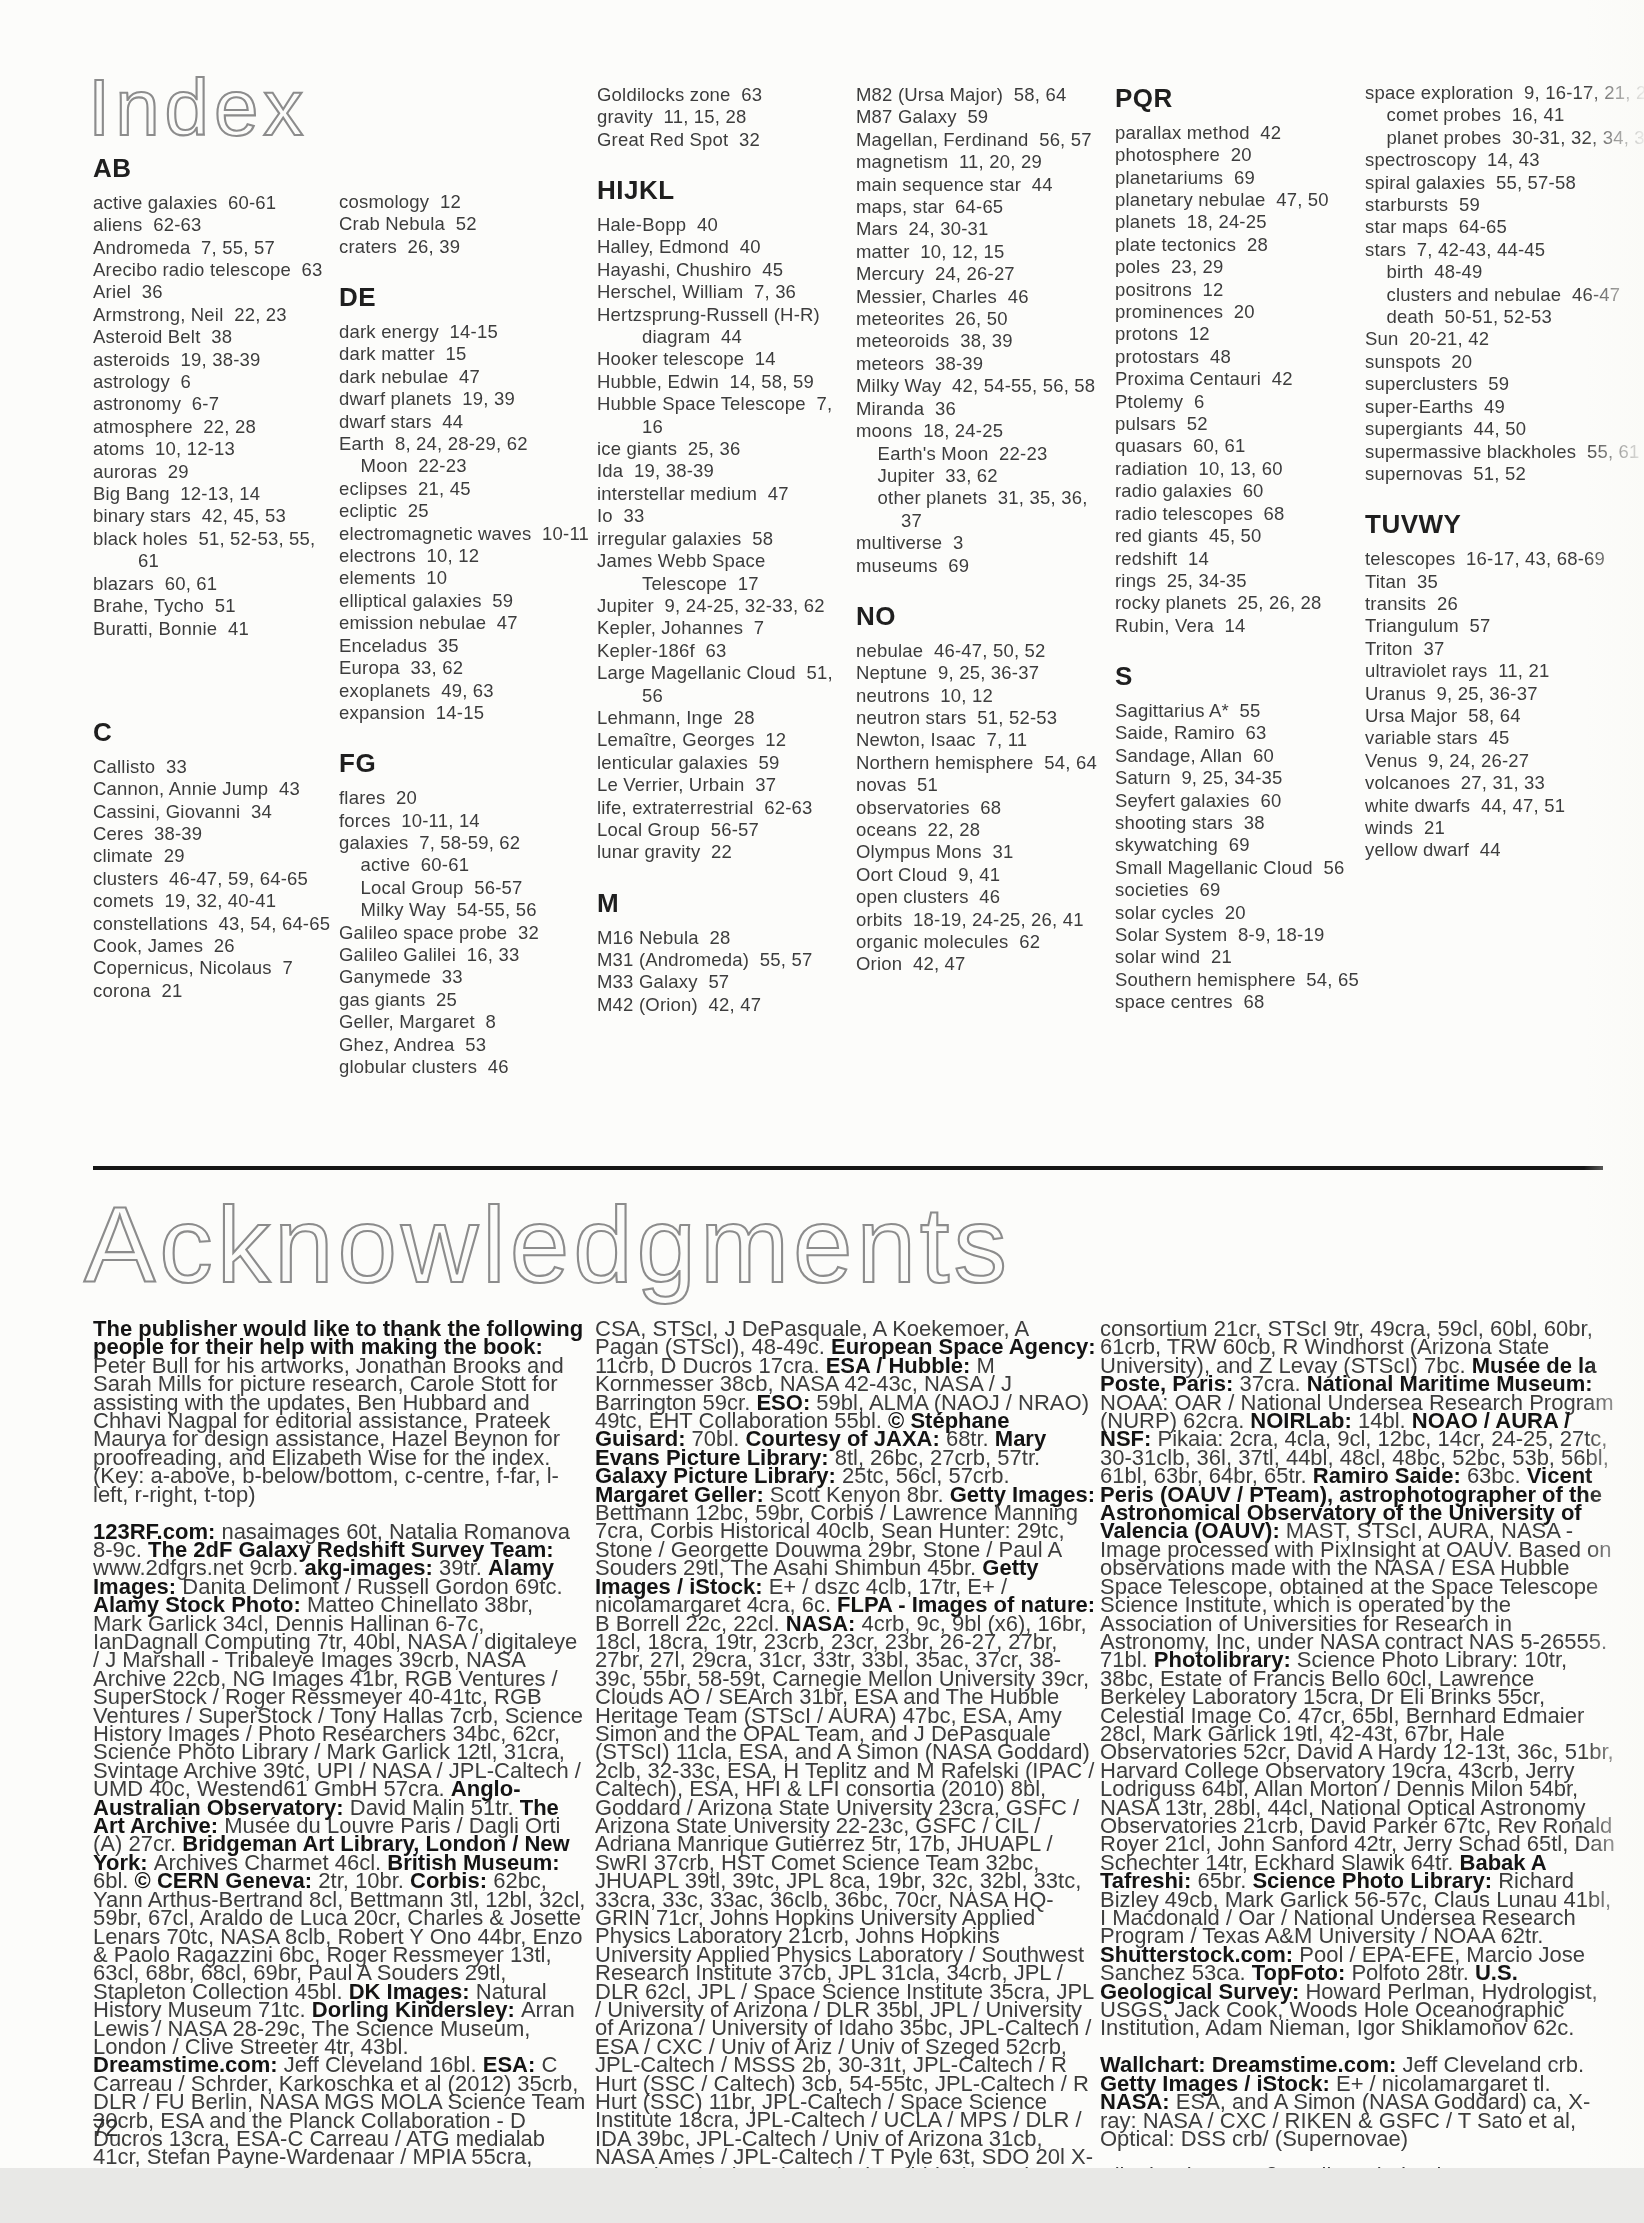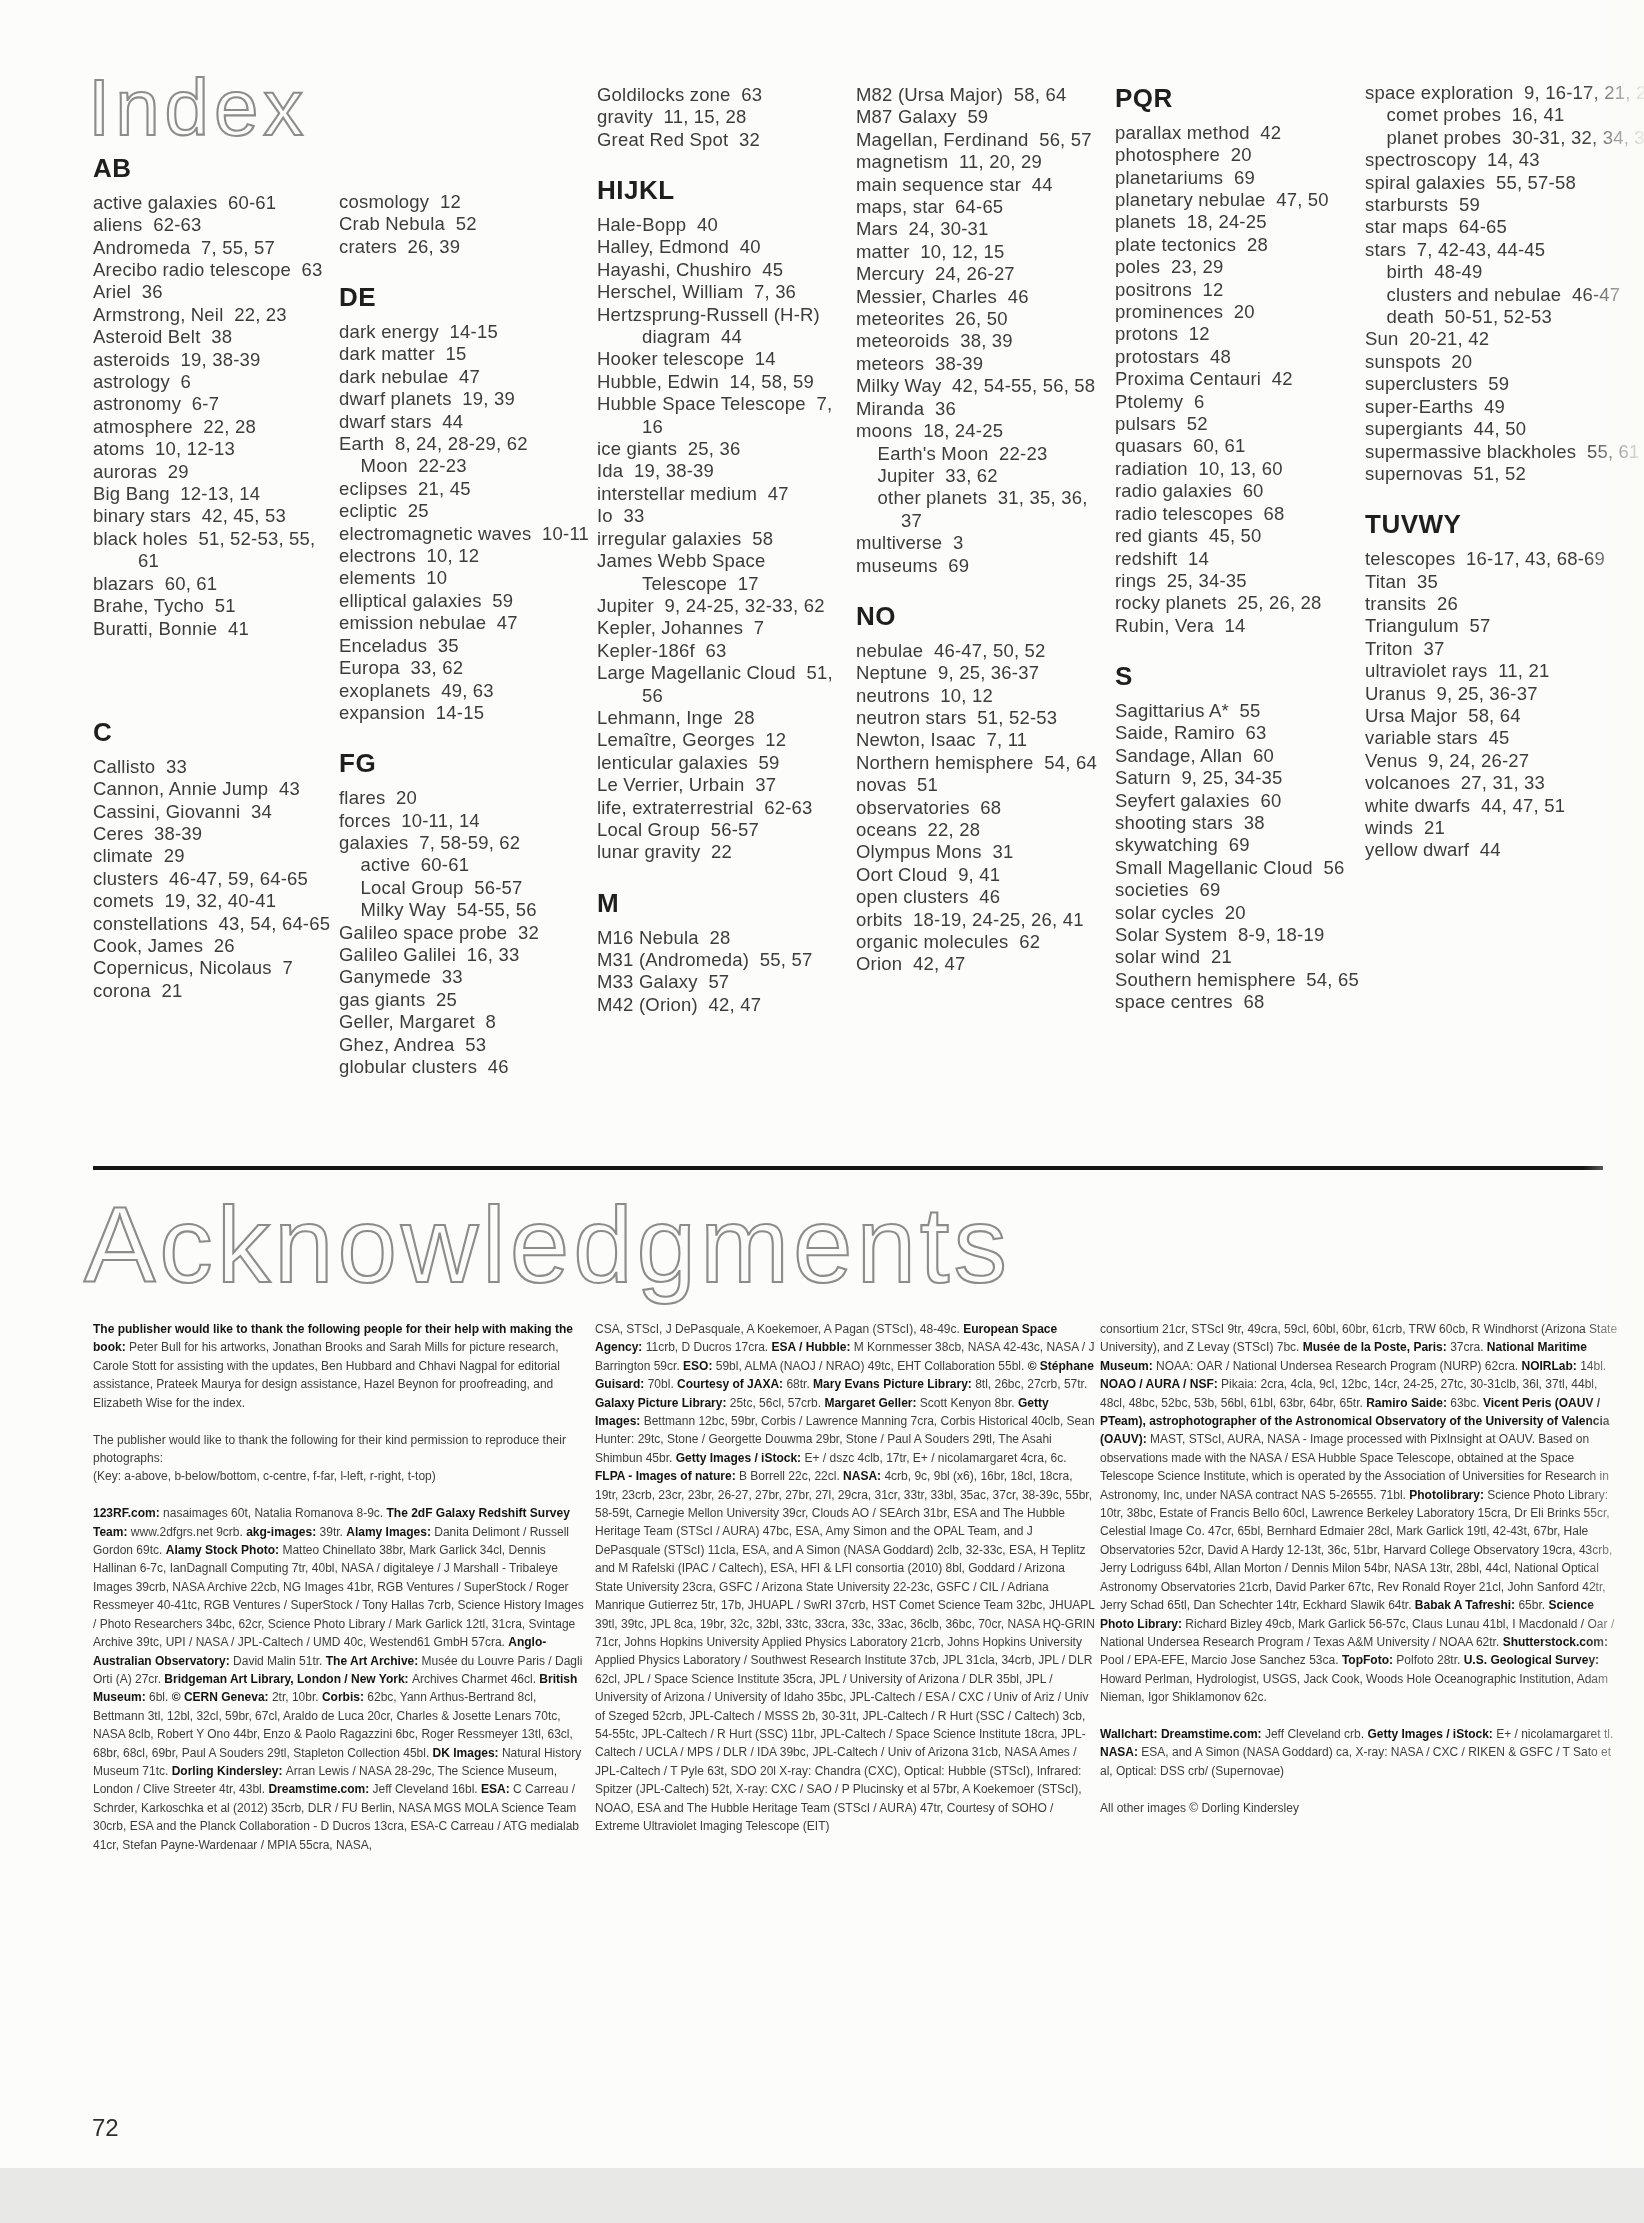--- a/index.html
+++ b/index.html
@@ -29,21 +29,21 @@
   .c6{left:1365px;top:82px;width:293px;}
   .idx-e{padding-left:45px;text-indent:-45px;white-space:pre-wrap;}
   .idx-e.i1{text-indent:-23.4px;}
   .idx-h{font-size:26px;line-height:29px;font-weight:bold;color:#1f1f1f;
          letter-spacing:0.5px;margin:25px 0 8.8px;padding:0;text-indent:0;}
   .idx-col .idx-h:first-child{margin-top:0;}
   .idx-sp{height:53px;}
   
   .rule{position:absolute;left:93px;top:1166px;width:1510px;height:3.9px;background:#161616;}
   
-  .ack-col{position:absolute;top:1320px;font-size:12px;line-height:18.4px;color:#3d3d3d;}
+  .ack-col{position:absolute;top:1320px;font-size:22px;line-height:18.4px;color:#3d3d3d;}
   .a1{left:93px;width:493px;}
   .a2{left:595px;width:501px;}
   .a3{left:1100px;width:519px;}
   .ack-p{margin:18.5px 0 0;}
   .ack-p.nogap{margin:0;}
   .ack-col .ack-p:first-child{margin-top:0;}
   .ack-p b{color:#141414;}
   
   .pagenum{position:absolute;left:92px;top:2114px;font-size:24px;color:#2f2f2f;}
   .edge-fade{position:absolute;top:0;right:0;width:60px;height:2224px;pointer-events:none;
@@ -281,21 +281,20 @@
         <div class="idx-e">yellow dwarf  44</div>
       </div>
   </section>
 
   <div class="rule"></div>
 
   <section>
     <h1 class="outline-title ack-title">Acknowledgments</h1>
     <div class="ack-col a1">
         <p class="ack-p nogap"><b>The publisher would like to thank the following people for their help with making the book: </b>Peter Bull for his artworks, Jonathan Brooks and Sarah Mills for picture research, Carole Stott for assisting with the updates, Ben Hubbard and Chhavi Nagpal for editorial assistance, Prateek Maurya for design assistance, Hazel Beynon for proofreading, and Elizabeth Wise for the index.</p>
-        <p class="ack-p">The publisher would like to thank the following for their kind permission to reproduce their photographs:</p>
         <p class="ack-p nogap">(Key: a-above, b-below/bottom, c-centre, f-far, l-left, r-right, t-top)</p>
         <p class="ack-p"><b>123RF.com: </b>nasaimages 60t, Natalia Romanova 8-9c. <b>The 2dF Galaxy Redshift Survey Team: </b>www.2dfgrs.net 9crb. <b>akg-images: </b>39tr. <b>Alamy Images: </b>Danita Delimont / Russell Gordon 69tc. <b>Alamy Stock Photo: </b>Matteo Chinellato 38br, Mark Garlick 34cl, Dennis Hallinan 6-7c, IanDagnall Computing 7tr, 40bl, NASA / digitaleye / J Marshall - Tribaleye Images 39crb, NASA Archive 22cb, NG Images 41br, RGB Ventures / SuperStock / Roger Ressmeyer 40-41tc, RGB Ventures / SuperStock / Tony Hallas 7crb, Science History Images / Photo Researchers 34bc, 62cr, Science Photo Library / Mark Garlick 12tl, 31cra, Svintage Archive 39tc, UPI / NASA / JPL-Caltech / UMD 40c, Westend61 GmbH 57cra. <b>Anglo- Australian Observatory: </b>David Malin 51tr. <b>The Art Archive: </b>Musée du Louvre Paris / Dagli Orti (A) 27cr. <b>Bridgeman Art Library, London / New York: </b>Archives Charmet 46cl. <b>British Museum: </b>6bl. <b>© CERN Geneva: </b>2tr, 10br. <b>Corbis: </b>62bc, Yann Arthus-Bertrand 8cl, Bettmann 3tl, 12bl, 32cl, 59br, 67cl, Araldo de Luca 20cr, Charles &amp; Josette Lenars 70tc, NASA 8clb, Robert Y Ono 44br, Enzo &amp; Paolo Ragazzini 6bc, Roger Ressmeyer 13tl, 63cl, 68br, 68cl, 69br, Paul A Souders 29tl, Stapleton Collection 45bl. <b>DK Images: </b>Natural History Museum 71tc. <b>Dorling Kindersley: </b>Arran Lewis / NASA 28-29c, The Science Museum, London / Clive Streeter 4tr, 43bl. <b>Dreamstime.com: </b>Jeff Cleveland 16bl. <b>ESA: </b>C Carreau / Schrder, Karkoschka et al (2012) 35crb, DLR / FU Berlin, NASA MGS MOLA Science Team 30crb, ESA and the Planck Collaboration - D Ducros 13cra, ESA-C Carreau / ATG medialab 41cr, Stefan Payne-Wardenaar / MPIA 55cra, NASA,</p>
       </div>
     <div class="ack-col a2">
         <p class="ack-p nogap">CSA, STScI, J DePasquale, A Koekemoer, A Pagan (STScI), 48-49c. <b>European Space Agency: </b>11crb, D Ducros 17cra. <b>ESA / Hubble: </b>M Kornmesser 38cb, NASA 42-43c, NASA / J Barrington 59cr. <b>ESO: </b>59bl, ALMA (NAOJ / NRAO) 49tc, EHT Collaboration 55bl. <b>© Stéphane Guisard: </b>70bl. <b>Courtesy of JAXA: </b>68tr. <b>Mary Evans Picture Library: </b>8tl, 26bc, 27crb, 57tr. <b>Galaxy Picture Library: </b>25tc, 56cl, 57crb. <b>Margaret Geller: </b>Scott Kenyon 8br. <b>Getty Images: </b>Bettmann 12bc, 59br, Corbis / Lawrence Manning 7cra, Corbis Historical 40clb, Sean Hunter: 29tc, Stone / Georgette Douwma 29br, Stone / Paul A Souders 29tl, The Asahi Shimbun 45br. <b>Getty Images / iStock: </b>E+ / dszc 4clb, 17tr, E+ / nicolamargaret 4cra, 6c. <b>FLPA - Images of nature: </b>B Borrell 22c, 22cl. <b>NASA: </b>4crb, 9c, 9bl (x6), 16br, 18cl, 18cra, 19tr, 23crb, 23cr, 23br, 26-27, 27br, 27br, 27l, 29cra, 31cr, 33tr, 33bl, 35ac, 37cr, 38-39c, 55br, 58-59t, Carnegie Mellon University 39cr, Clouds AO / SEArch 31br, ESA and The Hubble Heritage Team (STScI / AURA) 47bc, ESA, Amy Simon and the OPAL Team, and J DePasquale (STScI) 11cla, ESA, and A Simon (NASA Goddard) 2clb, 32-33c, ESA, H Teplitz and M Rafelski (IPAC / Caltech), ESA, HFI &amp; LFI consortia (2010) 8bl, Goddard / Arizona State University 23cra, GSFC / Arizona State University 22-23c, GSFC / CIL / Adriana Manrique Gutierrez 5tr, 17b, JHUAPL / SwRI 37crb, HST Comet Science Team 32bc, JHUAPL 39tl, 39tc, JPL 8ca, 19br, 32c, 32bl, 33tc, 33cra, 33c, 33ac, 36clb, 36bc, 70cr, NASA HQ-GRIN 71cr, Johns Hopkins University Applied Physics Laboratory 21crb, Johns Hopkins University Applied Physics Laboratory / Southwest Research Institute 37cb, JPL 31cla, 34crb, JPL / DLR 62cl, JPL / Space Science Institute 35cra, JPL / University of Arizona / DLR 35bl, JPL / University of Arizona / University of Idaho 35bc, JPL-Caltech / ESA / CXC / Univ of Ariz / Univ of Szeged 52crb, JPL-Caltech / MSSS 2b, 30-31t, JPL-Caltech / R Hurt (SSC / Caltech) 3cb, 54-55tc, JPL-Caltech / R Hurt (SSC) 11br, JPL-Caltech / Space Science Institute 18cra, JPL-Caltech / UCLA / MPS / DLR / IDA 39bc, JPL-Caltech / Univ of Arizona 31cb, NASA Ames / JPL-Caltech / T Pyle 63t, SDO 20l X-ray: Chandra (CXC), Optical: Hubble (STScI), Infrared: Spitzer (JPL-Caltech) 52t, X-ray: CXC / SAO / P Plucinsky et al 57br, A Koekemoer (STScI), NOAO, ESA and The Hubble Heritage Team (STScI / AURA) 47tr, Courtesy of SOHO / Extreme Ultraviolet Imaging Telescope (EIT)</p>
       </div>
     <div class="ack-col a3">
         <p class="ack-p nogap">consortium 21cr, STScI 9tr, 49cra, 59cl, 60bl, 60br, 61crb, TRW 60cb, R Windhorst (Arizona State University), and Z Levay (STScI) 7bc. <b>Musée de la Poste, Paris: </b>37cra. <b>National Maritime Museum: </b>NOAA: OAR / National Undersea Research Program (NURP) 62cra. <b>NOIRLab: </b>14bl. <b>NOAO / AURA / NSF: </b>Pikaia: 2cra, 4cla, 9cl, 12bc, 14cr, 24-25, 27tc, 30-31clb, 36l, 37tl, 44bl, 48cl, 48bc, 52bc, 53b, 56bl, 61bl, 63br, 64br, 65tr. <b>Ramiro Saide: </b>63bc. <b>Vicent Peris (OAUV / PTeam), astrophotographer of the Astronomical Observatory of the University of Valencia (OAUV): </b>MAST, STScI, AURA, NASA - Image processed with PixInsight at OAUV. Based on observations made with the NASA / ESA Hubble Space Telescope, obtained at the Space Telescope Science Institute, which is operated by the Association of Universities for Research in Astronomy, Inc, under NASA contract NAS 5-26555. 71bl. <b>Photolibrary: </b>Science Photo Library: 10tr, 38bc, Estate of Francis Bello 60cl, Lawrence Berkeley Laboratory 15cra, Dr Eli Brinks 55cr, Celestial Image Co. 47cr, 65bl, Bernhard Edmaier 28cl, Mark Garlick 19tl, 42-43t, 67br, Hale Observatories 52cr, David A Hardy 12-13t, 36c, 51br, Harvard College Observ­atory 19cra, 43crb, Jerry Lodriguss 64bl, Allan Morton / Dennis Milon 54br, NASA 13tr, 28bl, 44cl, National Optical Astronomy Observatories 21crb, David Parker 67tc, Rev Ronald Royer 21cl, John Sanford 42tr, Jerry Schad 65tl, Dan Schechter 14tr, Eckhard Slawik 64tr. <b>Babak A Tafreshi: </b>65br. <b>Science Photo Library: </b>Richard Bizley 49cb, Mark Garlick 56-57c, Claus Lunau 41bl, I Macdonald / Oar / National Undersea Research Program / Texas A&amp;M University / NOAA 62tr. <b>Shutterstock.com: </b>Pool / EPA-EFE, Marcio Jose Sanchez 53ca. <b>TopFoto: </b>Polfoto 28tr. <b>U.S. Geological Survey: </b>Howard Perlman, Hydrologist, USGS, Jack Cook, Woods Hole Oceanographic Institution, Adam Nieman, Igor Shiklamonov 62c.</p>
         <p class="ack-p"><b>Wallchart: Dreamstime.com: </b>Jeff Cleveland crb. <b>Getty Images / iStock: </b>E+ / nicolamargaret tl. <b>NASA: </b>ESA, and A Simon (NASA Goddard) ca, X-ray: NASA / CXC / RIKEN &amp; GSFC / T Sato et al, Optical: DSS crb/ (Supernovae)</p>
         <p class="ack-p">All other images © Dorling Kindersley</p>

